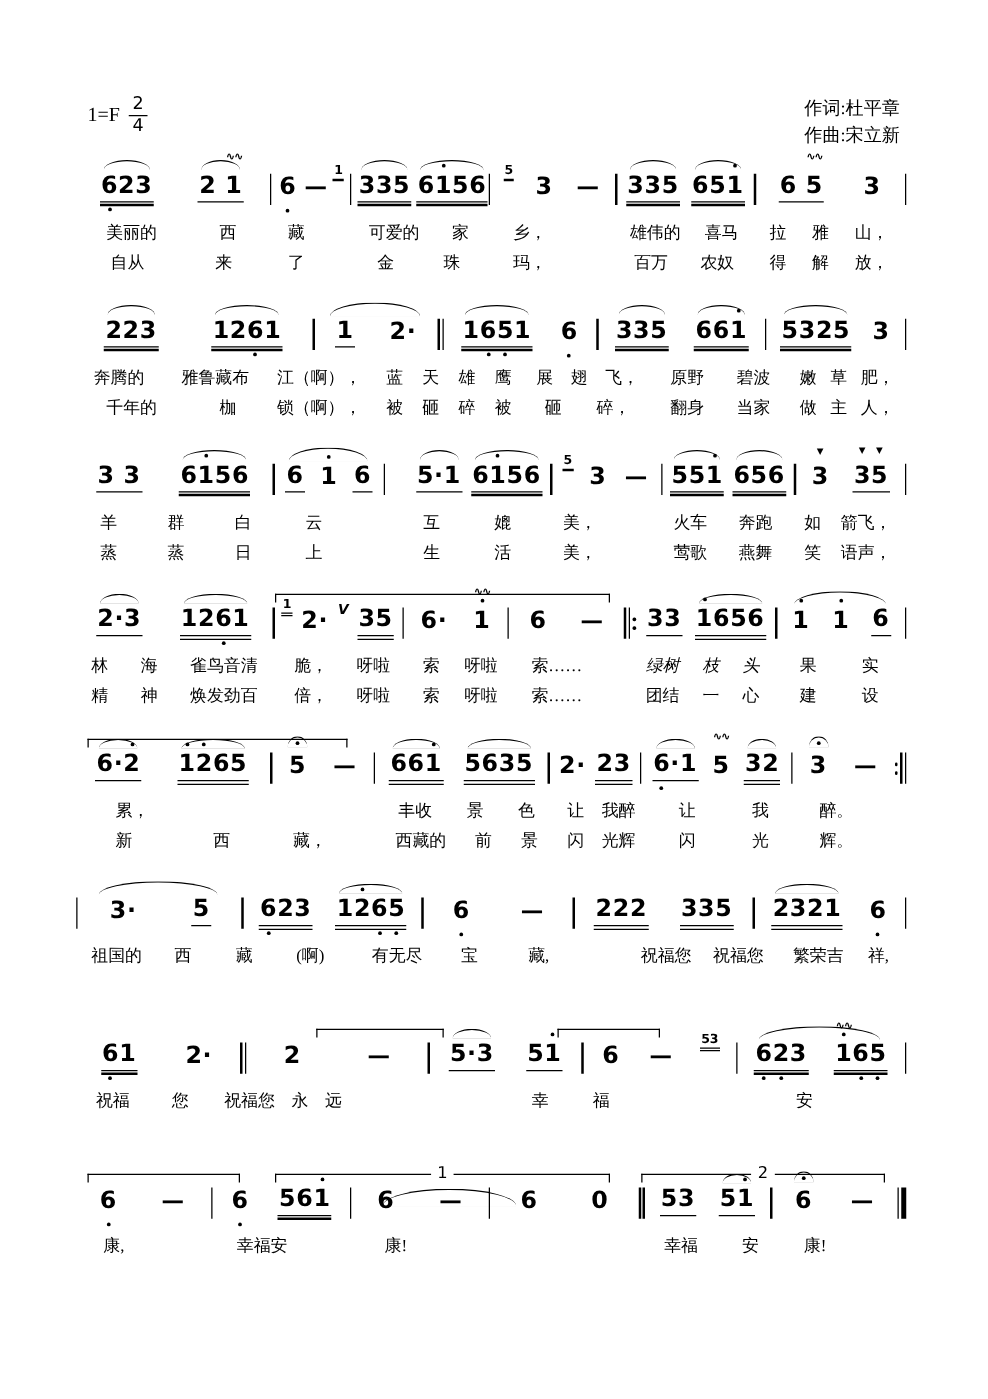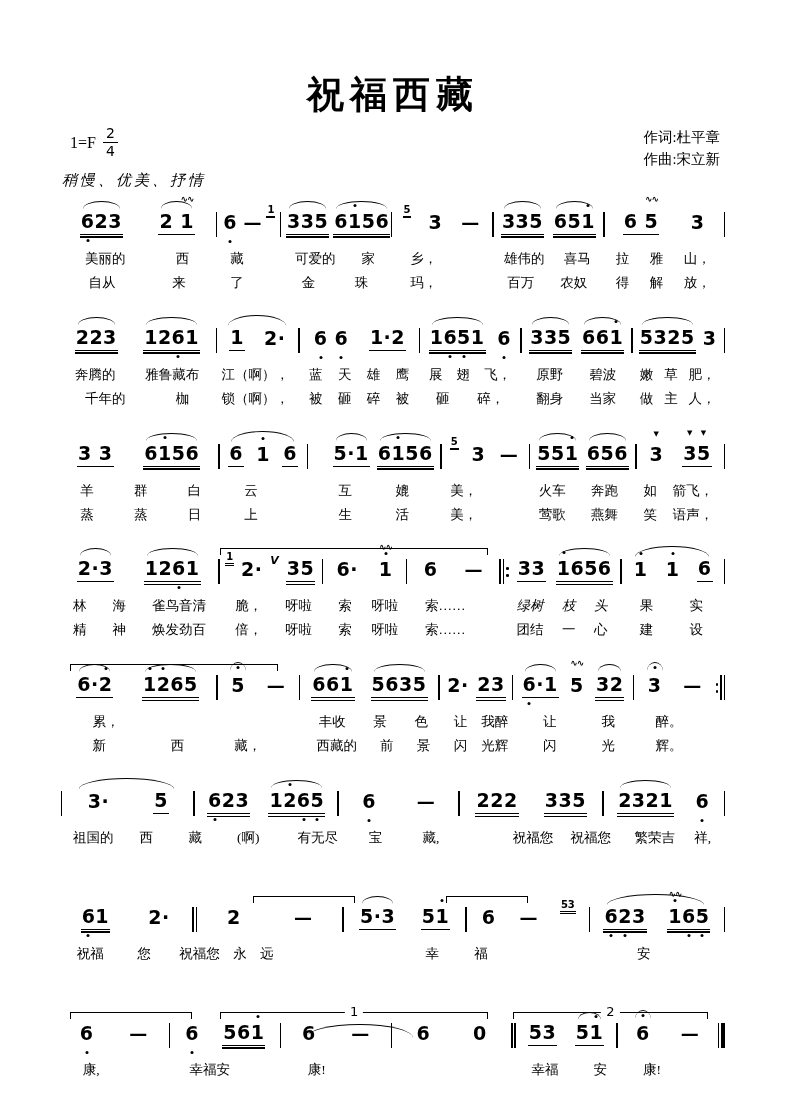--- a/index.html
+++ b/index.html
@@ -61,35 +61,33 @@
 
   .lyr-row{display:flex;margin-top:3px;}
   .lyr-meas{display:flex;justify-content:space-around;align-items:baseline;min-width:0;}
   .lyr-sp{width:5px;flex:0 0 auto;}
   .syl{font-size:13.5px;white-space:pre;line-height:1.55;}
 </style>
 </head>
 <body>
 
 <div class="page">
-  <h1 class="title">祝福西藏</h1>
   <div class="meta-row">
     <div class="key-block">
       <span>1=F</span>
       <span class="frac">
         <span class="fn">2</span>
         <span class="fd">4</span>
       </span>
     </div>
     <div class="credits">
       <div>作词:杜平章</div>
       <div>作曲:宋立新</div>
     </div>
   </div>
-  <div class="tempo">稍慢、优美、抒情</div>
   <div id="score">
       <div class="system">
         <div class="notes-row">
           <div class="meas" style="flex: 16 1 0%;">
             <span class="tok note">
               <span class="txt ul2"><span class="ch">6<i class="d-dn"></i></span><span class="ch">2</span><span class="ch">3</span></span>
               <i class="arc"></i>
             </span>
             <span class="tok note">
               <span class="txt ul1"><span class="ch">2</span><span class="ch"> </span><span class="ch">1<i class="mk-mord">∿∿</i></span></span>
@@ -252,28 +250,20 @@
             <span class="tok note">
               <span class="txt ul1"><span class="ch">1</span></span>
             </span>
             <span class="tok note">
               <span class="txt"><span class="ch">2</span><span class="ch">·</span></span>
             </span>
           </div>
           <span class="barwrap">
             <i class="bl"></i>
           </span>
-          <div class="meas" style="flex: 12 1 0%;">
-            <span class="tok note">
-              <span class="txt"><span class="ch">6<i class="d-dn"></i></span><span class="ch"> </span><span class="ch">6<i class="d-dn"></i></span></span>
-            </span>
-            <span class="tok note">
-              <span class="txt ul1"><span class="ch">1</span><span class="ch">·</span><span class="ch">2</span></span>
-            </span>
-          </div>
           <span class="barwrap">
             <i class="bl"></i>
           </span>
           <div class="meas" style="flex: 10 1 0%;">
             <span class="tok note">
               <span class="txt ul2"><span class="ch">1</span><span class="ch">6<i class="d-dn"></i></span><span class="ch">5<i class="d-dn"></i></span><span class="ch">1</span></span>
               <i class="arc"></i>
             </span>
             <span class="tok note">
               <span class="txt"><span class="ch">6<i class="d-dn"></i></span></span>

